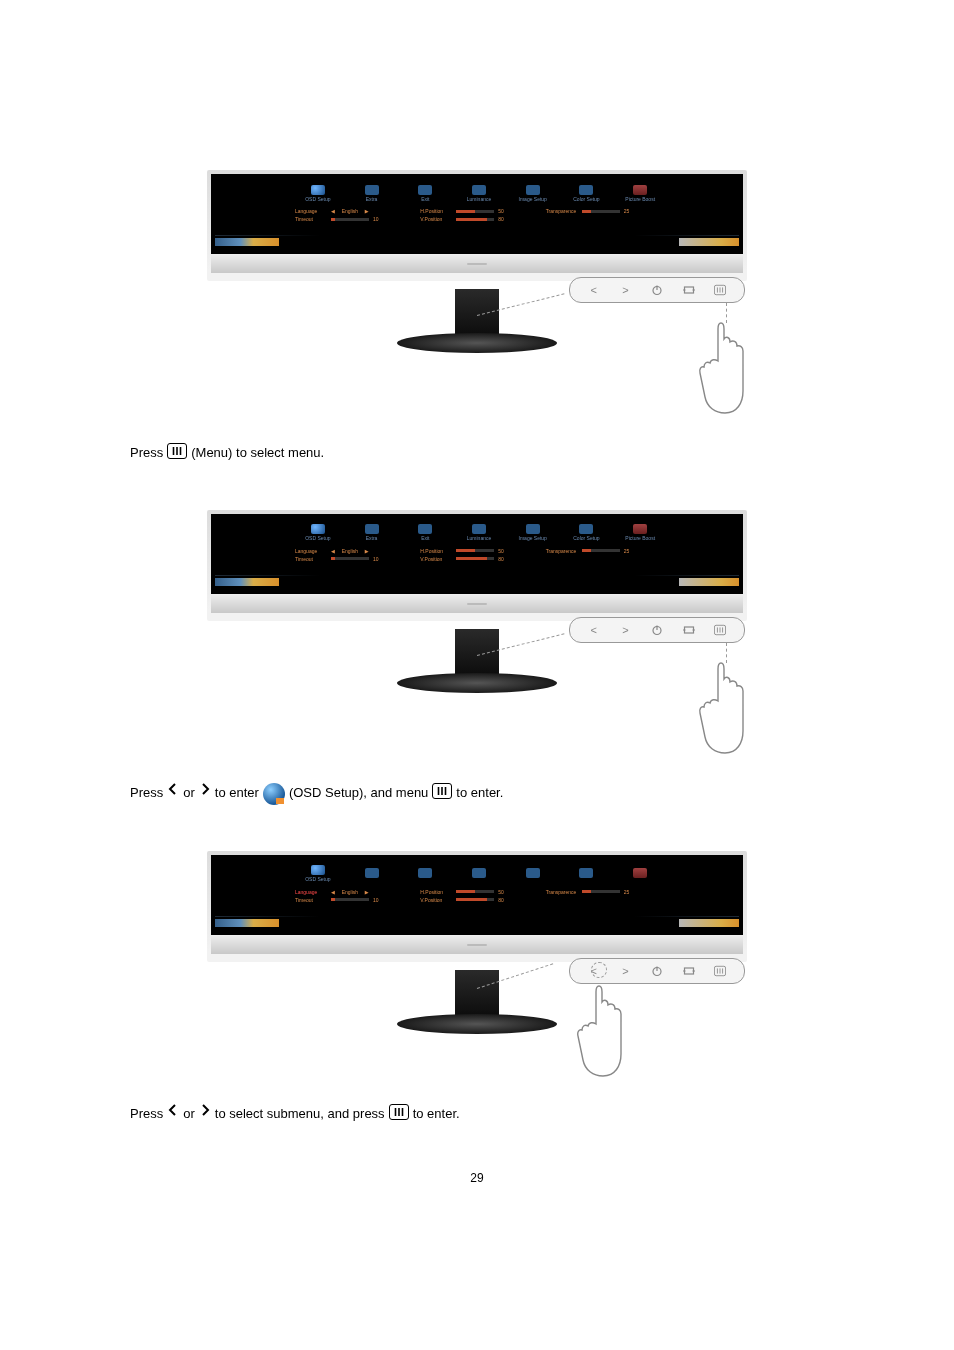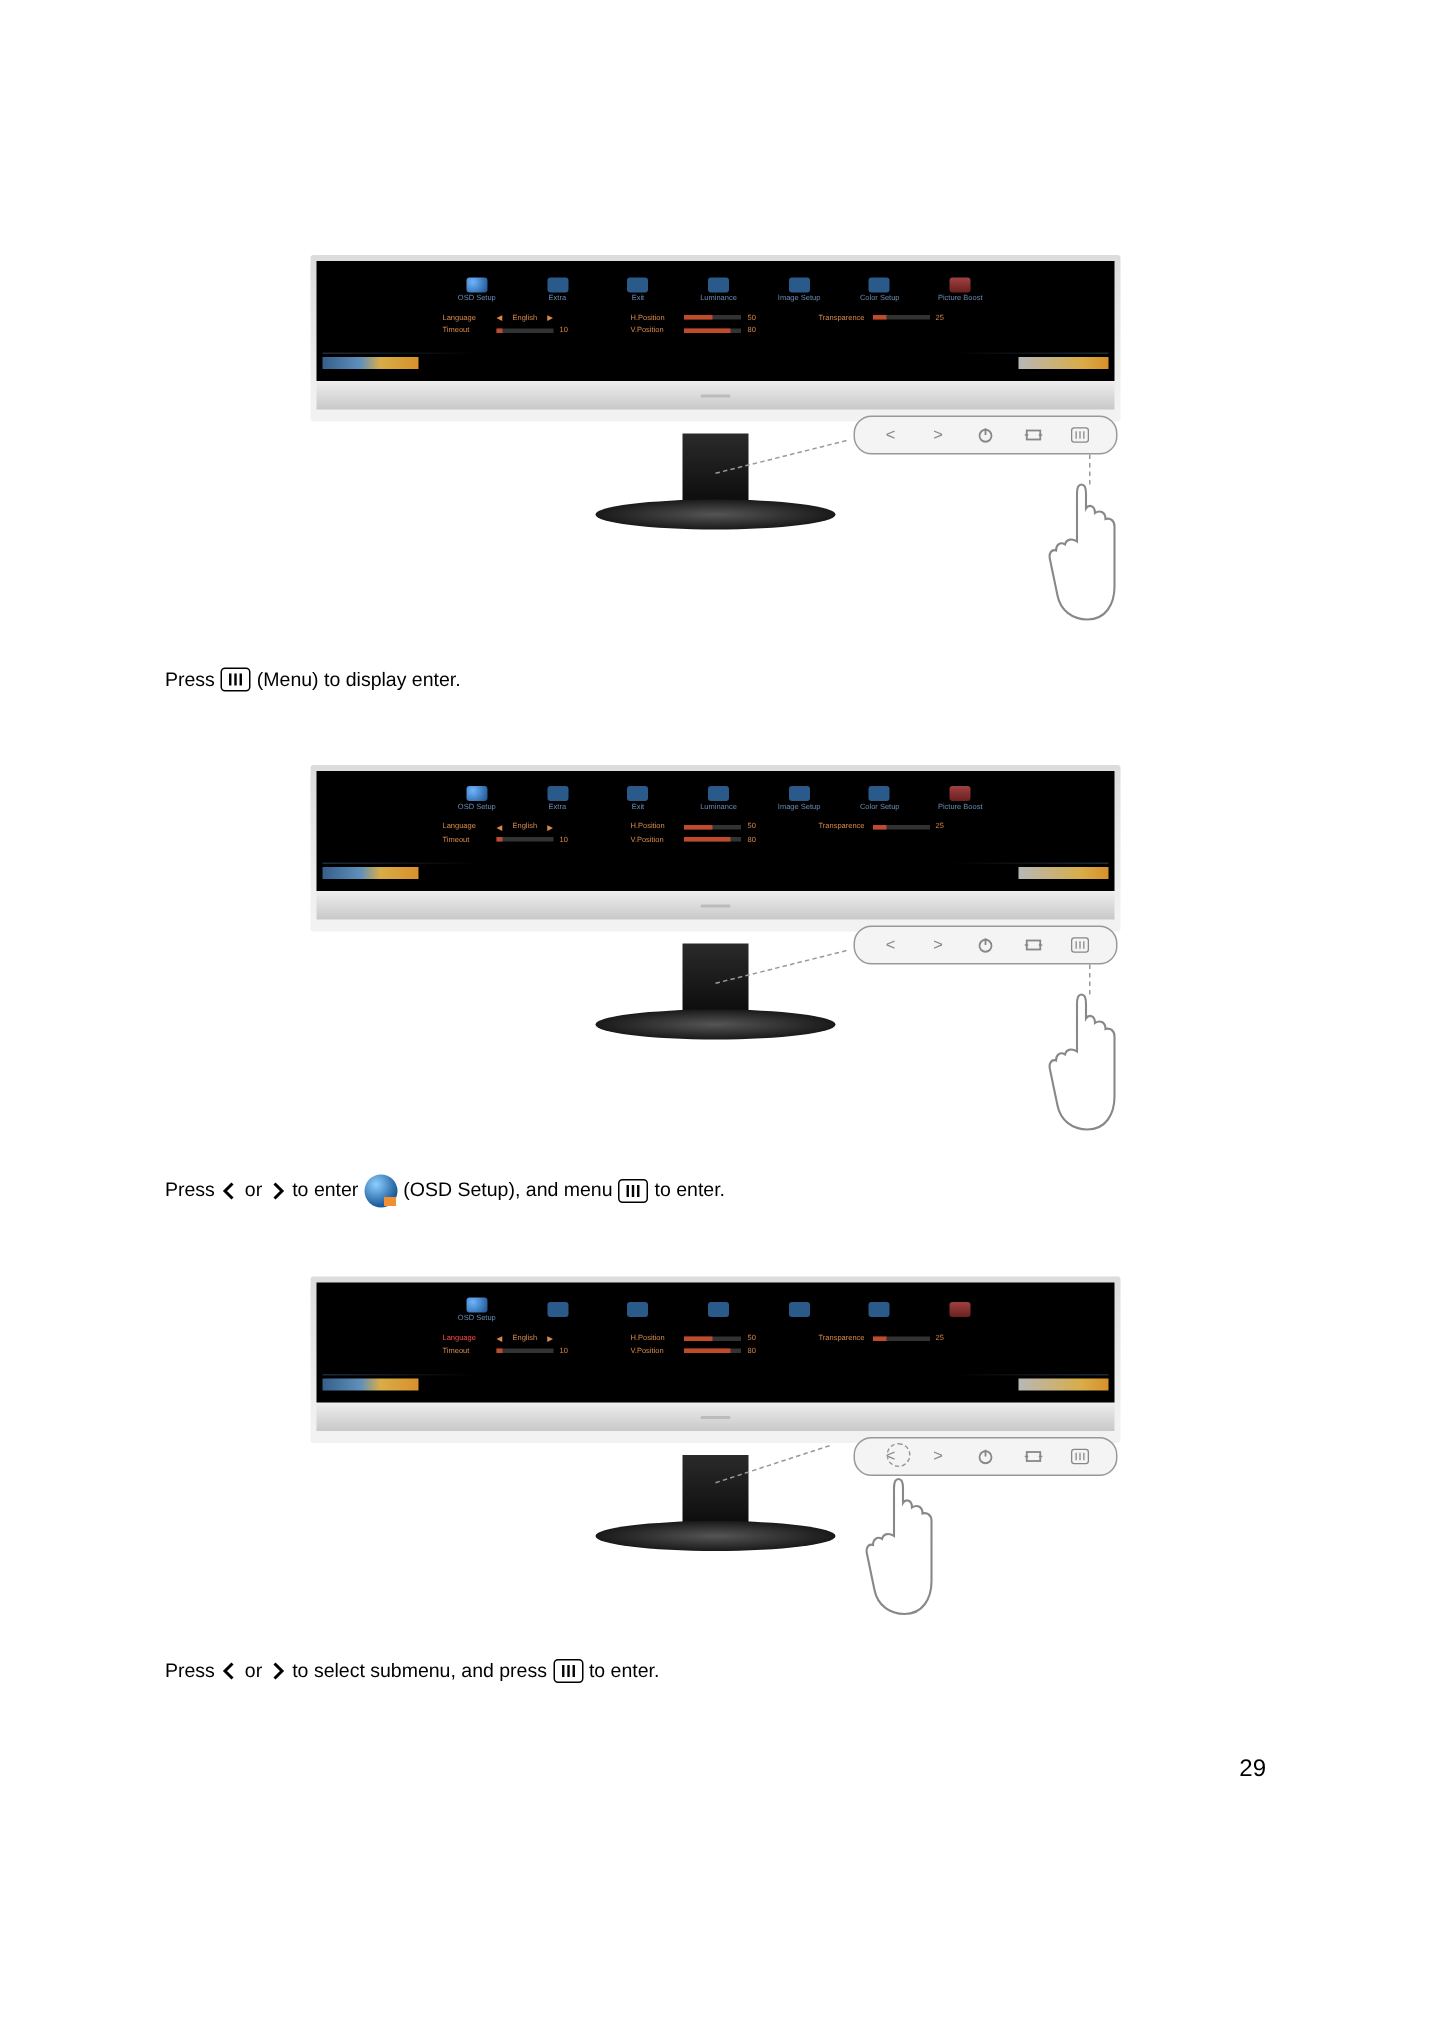--- a/index.html
+++ b/index.html
@@ -37,27 +37,27 @@
   .bezel-led { position: absolute; left: 50%; top: 8px; width: 20px; height: 2px; background: #bbb; border-radius: 1px; transform: translateX(-50%); }
   .buttons-area { position: relative; height: 150px; margin-top: -4px; }
   .stand-neck { position: absolute; left: 50%; top: 12px; width: 44px; height: 50px; background: linear-gradient(180deg, #2a2a2a, #0a0a0a); transform: translateX(-50%); }
   .stand-base { position: absolute; left: 50%; top: 56px; width: 160px; height: 20px; background: radial-gradient(ellipse at center, #555 0%, #1a1a1a 70%); border-radius: 50%; transform: translateX(-50%); }
   .btn-strip { position: absolute; right: 2px; top: 0; width: 176px; height: 26px; border: 1px solid #999; border-radius: 12px; background: #f4f4f4; display: flex; align-items: center; justify-content: space-around; padding: 0 8px; }
   .btn-strip .b { width: 14px; height: 14px; display: flex; align-items: center; justify-content: center; font-size: 11px; color: #888; }
   .btn-strip .b svg { width: 12px; height: 12px; }
   .point-line { position: absolute; border-top: 1px dashed #999; }
   .hand { position: absolute; width: 60px; height: 100px; }
   .hand svg { width: 100%; height: 100%; }
-  .instr { font-size: 13px; line-height: 1.6; margin-bottom: 46px; display: flex; align-items: center; flex-wrap: wrap; gap: 4px; }
+  .instr { font-size: 13px; line-height: 1.6; margin-bottom: 46px; display: flex; align-items: flex-start; flex-wrap: wrap; gap: 4px; margin-left: 20px; }
   .instr .glyph { display: inline-flex; align-items: center; }
   .menu-icon-box { border: 1.5px solid #000; border-radius: 3px; padding: 0 2px; height: 16px; display: inline-flex; align-items: center; }
   .menu-icon-box svg { display: block; }
   .osd-setup-icon { width: 22px; height: 22px; border-radius: 50%; background: radial-gradient(circle at 35% 30%, #8ecfff, #1a5a9a 70%); position: relative; }
   .osd-setup-icon::after { content: ""; position: absolute; bottom: 1px; right: 1px; width: 8px; height: 6px; background: #f09030; }
-  .page-num { text-align: right; font-size: 16px; margin-top: 8px; }
+  .page-num { text-align: center; font-size: 12px; margin-top: 8px; }
 </style>
 </head>
 <body>
 
 <div class="page">
 
   <div class="monitor-block">
     <div class="monitor">
       <div class="screen-outer">
         <div class="screen">
@@ -178,21 +178,21 @@
 
   <div class="instr">
     <span>Press</span>
     <span class="glyph menu-icon-box">
       <svg width="14" height="12" viewBox="0 0 14 12">
           <line x1="3.5" y1="2" x2="3.5" y2="10" stroke="#000" stroke-width="1.6"></line>
           <line x1="7" y1="2" x2="7" y2="10" stroke="#000" stroke-width="1.6"></line>
           <line x1="10.5" y1="2" x2="10.5" y2="10" stroke="#000" stroke-width="1.6"></line>
         </svg>
     </span>
-    <span>(Menu) to display enter.</span>
+    <span>(Menu) to select menu.</span>
   </div>
 
   <div class="monitor-block">
     <div class="monitor">
       <div class="screen-outer">
         <div class="screen">
           <div class="decor-stripe"></div>
           <div class="decor-left"></div>
           <div class="decor-right"></div>
           <div class="osd">

